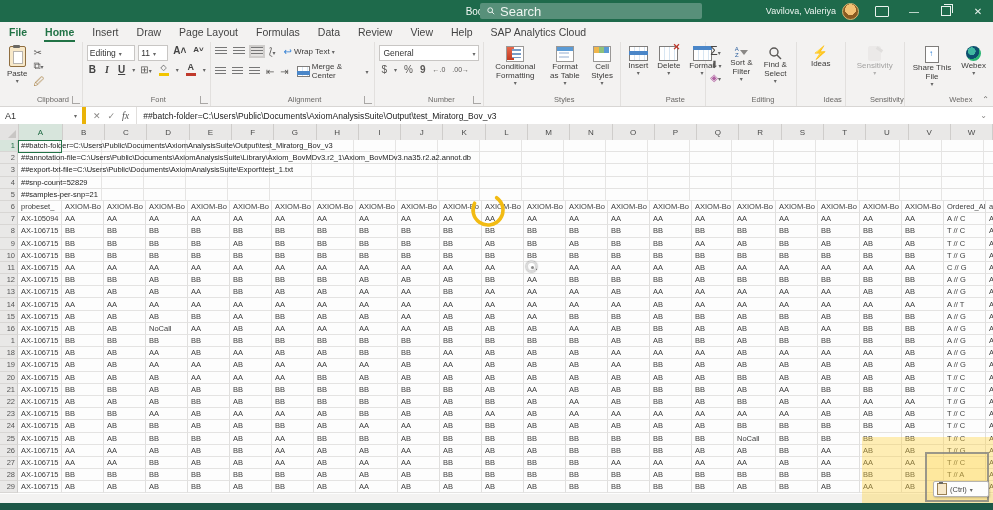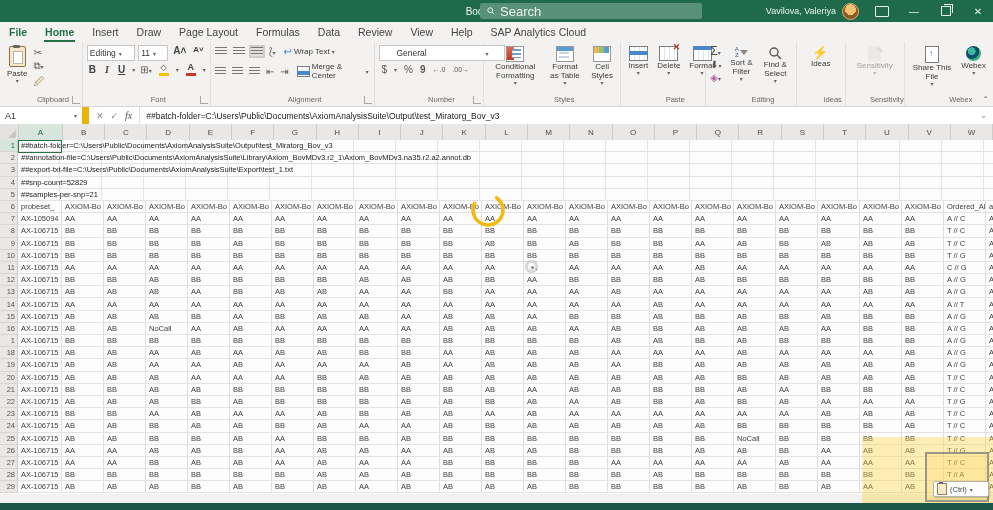--- a/index.html
+++ b/index.html
@@ -53,21 +53,21 @@
   .clipboard-icn::before{content:"";position:absolute;left:3px;top:-2px;width:7px;height:3px;background:#6a6864;border-radius:1px;}
   .clipboard-icn::after{content:"";position:absolute;left:3px;top:4px;width:8px;height:11px;background:#fff;border:1px solid #b7b3ae;}
   .glyph{font-size:10px;color:#5a5856;}
   .fontbox{display:flex;align-items:center;border:1px solid #c8c6c4;background:#fff;height:14px;font-size:8.5px;color:#333;padding:0 2px;gap:3px;}
   .dd{font-size:6px;color:#666;}
   .fmt-letter{font-size:10px;font-weight:bold;color:#444;padding:0 2px;}
   .colorbar{display:flex;flex-direction:column;align-items:center;line-height:1;padding:0 2px;}
   .colorbar .cb{width:10px;height:3px;margin-top:1px;}
   .lines{width:12px;height:9px;background:repeating-linear-gradient(#777 0 1px,transparent 1px 3px);}
   .lines.sel{outline:2px solid #cfcdcb;background-color:#e4e2e0;}
-  .numbox{display:flex;align-items:center;justify-content:space-between;border:1px solid #c8c6c4;background:#fff;height:14px;width:92px;font-size:8.5px;color:#333;padding:0 16px;}
+  .numbox{display:flex;align-items:center;justify-content:space-between;border:1px solid #c8c6c4;background:#fff;height:14px;width:92px;font-size:8.5px;color:#333;padding:0 3px;}
   .sicon{width:16px;height:14px;border:1px solid #9a9896;position:relative;background:#fff;}
   .cf::before{content:"";position:absolute;left:0;top:0;width:7px;height:13px;background:linear-gradient(#e8684a,#c23a22);}
   .cf::after{content:"";position:absolute;right:2px;top:2px;width:9px;height:9px;background:repeating-linear-gradient(#7a9cc6 0 2px,#fff 2px 4px);}
   .ft::before{content:"";position:absolute;left:0;top:0;right:0;height:4px;background:#5b9bd5;}
   .ft::after{content:"";position:absolute;left:2px;top:5px;width:10px;height:7px;background:repeating-linear-gradient(#c9d6e8 0 2px,#fff 2px 4px);}
   .cs::before{content:"";position:absolute;left:0;top:0;width:15px;height:6px;background:linear-gradient(90deg,#f0b64c 0 5px,#8fc17a 5px 10px,#5b9bd5 10px 15px);}
   .cellicn{width:17px;height:13px;border:1px solid #7f7d7b;background:repeating-linear-gradient(90deg,#fff 0 4px,#d8e6f2 4px 5px),#fff;position:relative;}
   .cellicn.ins::after{content:"";position:absolute;left:-1px;top:4px;right:-1px;height:4px;background:#4a86c8;}
   .cellicn.del::after{content:"✕";position:absolute;right:-3px;top:-5px;color:#c0392b;font-size:9px;font-weight:bold;}
   .cellicn.fmt::after{content:"";position:absolute;left:-1px;top:-1px;right:-1px;height:4px;background:#4a86c8;}
@@ -78,21 +78,21 @@
   .senstag{width:13px;height:15px;background:#dcdad8;border-radius:2px;position:relative;opacity:.8;}
   .senstag::after{content:"";position:absolute;right:-2px;top:2px;width:7px;height:3px;background:#bdbbb9;transform:rotate(35deg);}
   .sharefile{width:12px;height:15px;border:1px solid #7f7d7b;background:#fff;position:relative;}
   .sharefile::after{content:"↑";position:absolute;left:3px;top:2px;font-size:8px;color:#2b7cd3;}
   .webexball{width:15px;height:15px;border-radius:50%;background:radial-gradient(circle at 38% 35%,#3fb8a0 0 28%,#0d4f6e 30% 55%,#2bb673 57% 100%);}
   .collapse{position:absolute;right:4px;bottom:2px;font-size:8px;color:#6a6866;}
   .grayed{opacity:.45;}
 
   
   .fbar{position:absolute;left:0;top:107px;width:993px;height:17px;background:#fff;border-bottom:1px solid #d4d2d0;display:flex;align-items:center;font-size:9px;color:#333;}
-  .namebox{width:72px;height:100%;border-right:7px solid #eab308;display:flex;align-items:center;justify-content:space-between;padding:0 5px;}
+  .namebox{width:72px;height:100%;border-right:4px solid #eab308;display:flex;align-items:center;justify-content:space-between;padding:0 5px;}
   .fb-btns{display:flex;align-items:center;gap:7px;padding:0 7px;border-right:1px solid #e1dfdd;height:100%;color:#8a8886;}
   .fx{font-family:"Liberation Serif",serif;font-style:italic;font-size:10px;color:#555;}
   .fb-text{flex:1;padding-left:6px;white-space:nowrap;overflow:hidden;font-size:8.5px;color:#222;}
   .fb-dd{padding-right:6px;color:#8a8886;font-size:8px;}
 
   
   .colhead{position:absolute;left:0;top:124px;width:993px;height:16px;background:#e9e8e7;border-bottom:1px solid #bcbab8;display:flex;}
   .corner{width:18px;height:100%;border-right:1px solid #cfcdcb;position:relative;background:#e4e3e2;}
   .corner::after{content:"";position:absolute;right:2px;bottom:2px;border-left:8px solid transparent;border-bottom:8px solid #c8c6c4;}
   .cl{width:42px;border-right:1px solid #cfcdcb;font-size:8px;color:#4a4a4a;display:flex;align-items:center;justify-content:center;}

